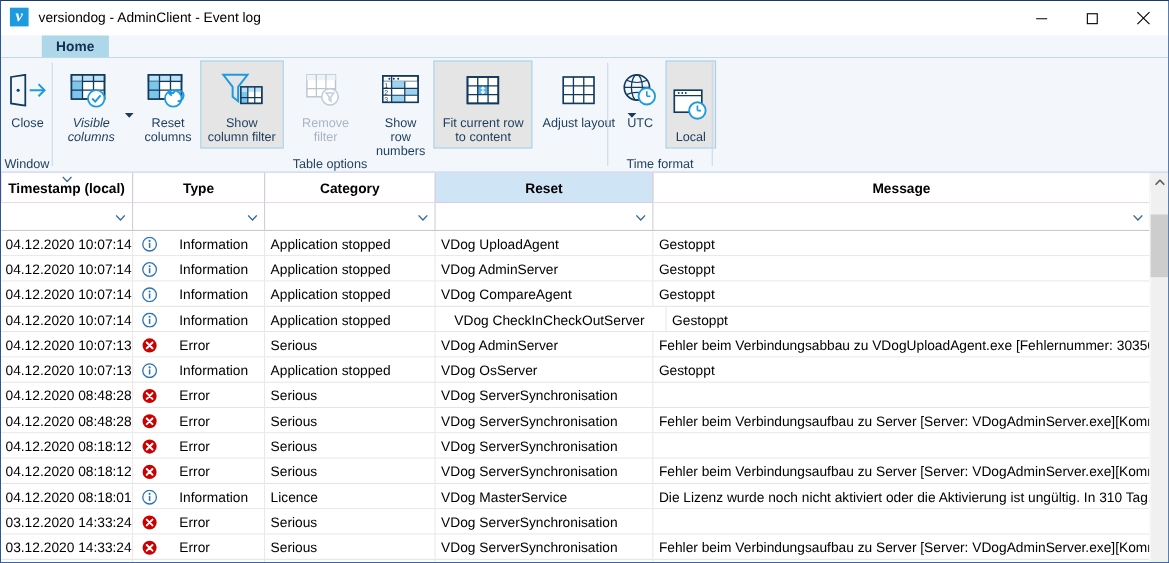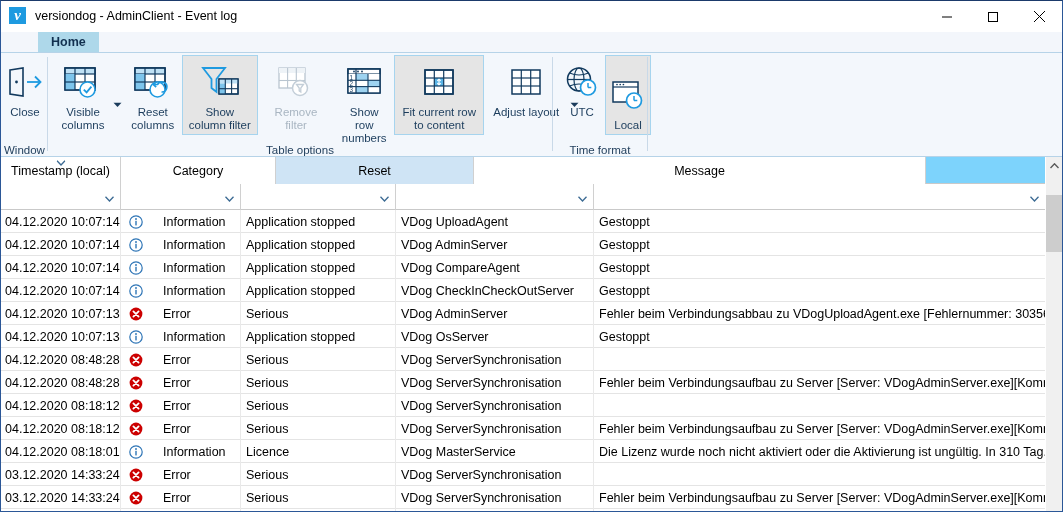--- a/index.html
+++ b/index.html
@@ -159,23 +159,24 @@
   
   .grid {
     position: relative;
     height: 355px;
     background: #ffffff;
     overflow: hidden;
   }
   .gheader {
     display: flex;
     height: 27px;
-    background: #7dd3fc;
+    background: #d946ef;
     border-bottom: 1px solid #c9c9c9;
     position: relative;
+    font-weight: bold;
   }
   .gh {
     position: relative;
     display: flex; align-items: center; justify-content: center;
     font-size: 12.5px;
     color: #000000;
     border-right: 1px solid #d0d0d0;
     background: #ffffff;
     height: 27px;
   }
@@ -297,21 +298,21 @@
         </div>
       </div>
       <div class="rgroup-label" style="text-align:left; left:3px;">Window</div>
     </div>
 
     <div class="rsep" style="left:46px;"></div>
 
     <div class="rgroup" style="left:47px; width:504px;">
       <div class="rgroup-items" style="left:6px;">
 
-        <div class="btn" style="min-width:58px;">
+        <div class="btn" style="min-width:58px;font-style:italic;">
           <div class="ico">
             <svg width="40" height="34" viewBox="0 0 40 34">
               <rect x="2" y="3" width="30" height="22" fill="#ffffff" stroke="#123a5e" stroke-width="1.4"></rect>
               <rect x="2" y="3" width="30" height="6" fill="#bfe1f5" stroke="#123a5e" stroke-width="1.2"></rect>
               <rect x="2" y="9" width="10" height="16" fill="#7ec5ec"></rect>
               <line x1="12" y1="3" x2="12" y2="25" stroke="#123a5e" stroke-width="1.2"></line>
               <line x1="22" y1="3" x2="22" y2="25" stroke="#123a5e" stroke-width="1.2"></line>
               <line x1="2" y1="17" x2="32" y2="17" stroke="#123a5e" stroke-width="1.2"></line>
               <rect x="2" y="3" width="30" height="22" fill="none" stroke="#123a5e" stroke-width="1.4"></rect>
               <circle cx="24.5" cy="24.5" r="7.5" fill="#ffffff" stroke="#1e9ae0" stroke-width="1.6"></circle>
@@ -489,20 +490,23 @@
 
   <div class="grid">
 
     <div class="gheader" id="grid-header">
         <div class="gh" style="width: 120px;">
           <span>Timestamp (local)</span>
           <span class="sortind"><svg width="9" height="6" viewBox="0 0 9 6">
               <path d="M0.5 0.8 L4.5 5 L8.5 0.8" fill="none" stroke="#3b6a93" stroke-width="1.3"></path>
             </svg></span>
         </div>
+        <div class="gh" style="width: 120px;">
+          <span>Type</span>
+        </div>
         <div class="gh" style="width: 155px;">
           <span>Category</span>
         </div>
         <div class="gh active" style="width: 198px;">
           <span>Reset</span>
         </div>
         <div class="gh" style="width: 452px;">
           <span>Message</span>
         </div>
       </div>
@@ -593,21 +597,21 @@
             <span>
               <svg class="icoinfo" width="14" height="14" viewBox="0 0 14 14">
                 <circle cx="7" cy="7" r="6.2" fill="#ffffff" stroke="#2e75b6" stroke-width="1.2"></circle>
                 <circle cx="7" cy="4" r="0.95" fill="#2e75b6"></circle>
                 <rect x="6.3" y="5.8" width="1.4" height="4.6" fill="#2e75b6"></rect>
               </svg>
             </span>
             <span>Information</span>
           </div>
           <div class="gc" style="width: 155px;">Application stopped</div>
-          <div class="gc" style="width: 198px;">VDog CheckInCheckOutServer</div>
+          <div class="gc" style="width: 198px; margin-left: 12px;">VDog CheckInCheckOutServer</div>
           <div class="gc" style="width: 452px;">Gestoppt</div>
         </div>
         <div class="grow">
           <div class="gc ts" style="width: 120px;">04.12.2020 10:07:13</div>
           <div class="gc ty" style="width: 120px;">
             <span>
               <svg class="icoerr" width="14" height="14" viewBox="0 0 14 14">
                 <circle cx="7" cy="7" r="6.4" fill="#cc0000"></circle>
                 <path d="M4.4 4.4 L9.6 9.6 M9.6 4.4 L4.4 9.6" stroke="#ffffff" stroke-width="1.8" stroke-linecap="round"></path>
               </svg>

